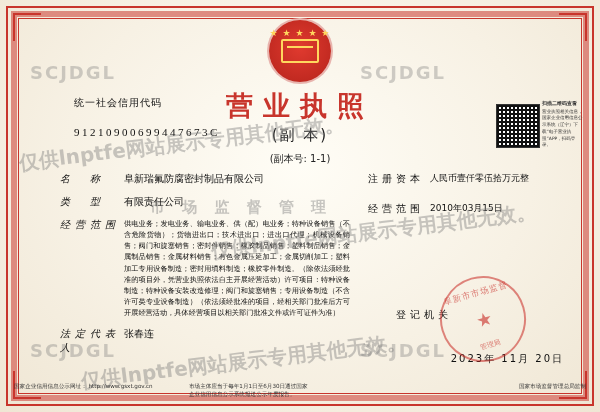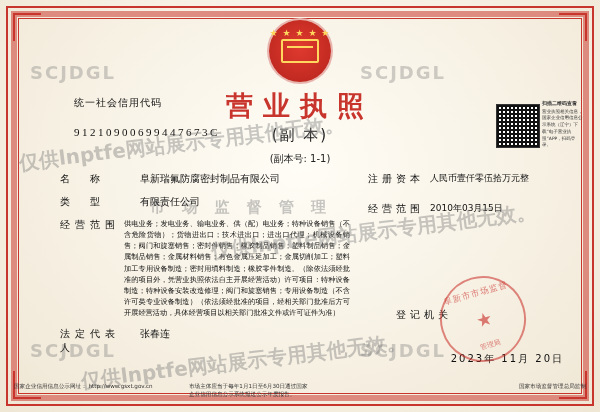--- a/index.html
+++ b/index.html
@@ -99,22 +99,22 @@
   }
   .qr-note{
     position:absolute;right:16px;top:100px;width:42px;
     font-size:4.5px;line-height:1.5;color:#333;
   }
   .qr-note b{display:block;font-size:5px;margin-bottom:1px;}
 
   
   .fields{position:absolute;left:60px;top:172px;width:290px;}
   .f-row{display:flex;margin-bottom:9px;font-size:10px;color:#111;}
-  .f-label{width:64px;flex:0 0 64px;letter-spacing:5px;color:#111;}
-  .f-val{flex:1;color:#111;margin-left:16px;}
+  .f-label{width:64px;flex:0 0 64px;letter-spacing:5px;color:#111;font-style:italic;}
+  .f-val{flex:1;color:#111;}
   .f-row.range{align-items:flex-start;}
   .scope-text{
     font-size:7.2px;line-height:1.55;color:#111;text-align:justify;
     width:232px;
   }
 
   .fields-right{position:absolute;left:368px;top:172px;width:210px;}
   .r-row{display:flex;margin-bottom:16px;font-size:10px;color:#111;}
   .r-label{width:62px;flex:0 0 62px;letter-spacing:4px;}
   .r-val{flex:1;font-size:9px;line-height:1.35;}

